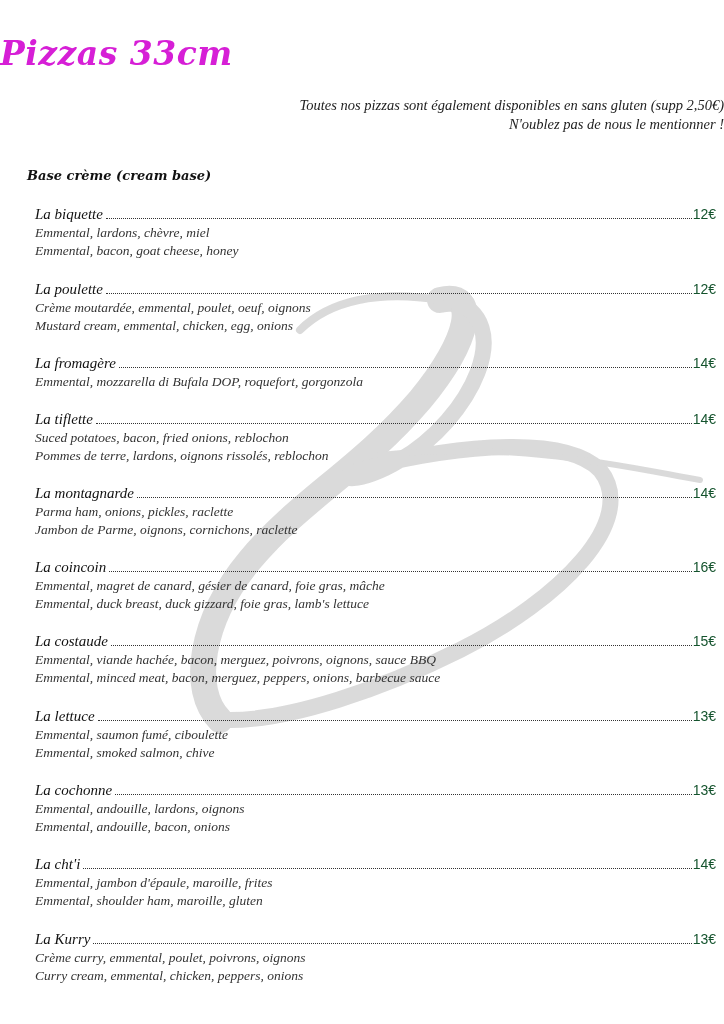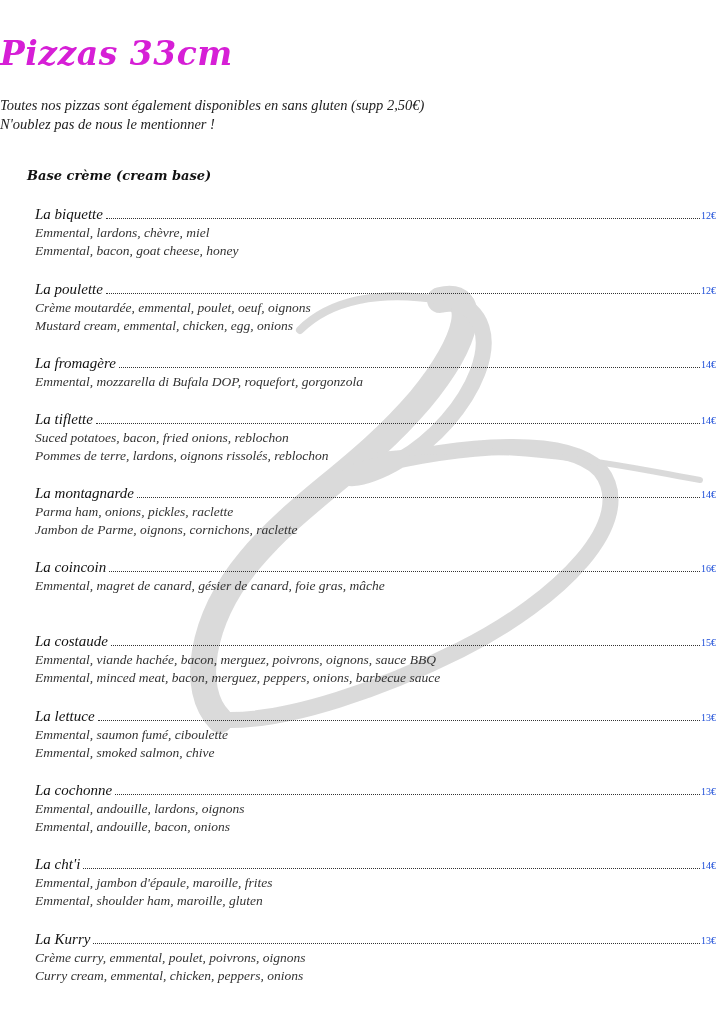--- a/index.html
+++ b/index.html
@@ -3,29 +3,29 @@
 <meta charset="utf-8">
 <style>
   html, body { margin: 0; padding: 0; background: #ffffff; }
   body { width: 724px; height: 1024px; position: relative; overflow: hidden;
          font-family: "DejaVu Serif", "Liberation Serif", serif; color: #222; }
   .watermark { position: absolute; left: 0; top: 0; width: 724px; height: 1024px; pointer-events: none; z-index: 0; }
   .page { position: relative; z-index: 1; }
   .title { position: absolute; left: 0; width: 724px; top: 34px; text-align: left;
            font-family: "DejaVu Serif", serif; font-style: italic; font-weight: bold;
            font-size: 33px; color: #d61fd6; letter-spacing: 0.5px; }
-  .subtitle { position: absolute; left: 0; width: 724px; top: 96px; text-align: left;
+  .subtitle { position: absolute; left: 0; width: 724px; top: 96px; text-align: right;
               font-family: "Liberation Serif", serif; font-style: italic; font-size: 14.5px; line-height: 19px; color: #222; }
   .section { position: absolute; left: 27px; top: 168px; font-family: "DejaVu Serif", serif;
              font-weight: bold; font-style: italic; font-size: 13px; color: #111; }
   .item { position: absolute; left: 27px; width: 681px; margin-left: 8px; }
   .item-head { display: flex; align-items: baseline; height: 18px; }
   .item-name { font-family: "Liberation Serif", serif; font-style: italic; font-size: 15px; color: #111; white-space: nowrap; padding-right: 3px; }
   .dots { flex: 1; border-bottom: 1.3px dotted #333; margin-bottom: 3px; }
-  .item-price { font-family: Liberation Serif, serif; font-size: 10px; color: #1d4ed8; white-space: nowrap; padding-left: 1px; }
+  .item-price { font-family: Liberation Sans, sans-serif; font-size: 14px; color: #14532d; white-space: nowrap; padding-left: 1px; }
   .desc { font-family: "Liberation Serif", serif; font-style: italic; font-size: 13.5px; line-height: 17.5px; color: #333; white-space: nowrap; }
 </style>
 </head>
 <body>
 
 <svg class="watermark" viewBox="0 0 724 1024" xmlns="http://www.w3.org/2000/svg">
   <g fill="none" stroke="#d4d4d4" stroke-linecap="round" opacity="0.85">
     <path d="M440 300 C 480 290, 470 340, 420 400 C 360 470, 300 500, 250 560 C 200 620, 190 690, 220 720" stroke-width="26"></path>
     <path d="M450 300 C 520 320, 470 420, 400 460 C 360 485, 330 480, 360 470 C 430 450, 560 430, 600 470 C 640 520, 560 600, 460 650 C 380 690, 290 720, 230 720" stroke-width="16"></path>
     <path d="M380 455 C 520 440, 640 470, 700 480" stroke-width="6"></path>
@@ -90,20 +90,21 @@
     <div class="desc">Jambon de Parme, oignons, cornichons, raclette</div>
   </div>
 
   <div class="item" style="top:559px">
     <div class="item-head">
         <span class="item-name">La coincoin</span>
         <span class="dots"></span>
         <span class="item-price">16€</span>
       </div>
     <div class="desc">Emmental, magret de canard, gésier de canard, foie gras, mâche</div>
+    <div class="desc">Emmental, duck breast, duck gizzard, foie gras, lamb's lettuce</div>
   </div>
 
   <div class="item" style="top:633px">
     <div class="item-head">
         <span class="item-name">La costaude</span>
         <span class="dots"></span>
         <span class="item-price">15€</span>
       </div>
     <div class="desc">Emmental, viande hachée, bacon, merguez, poivrons, oignons, sauce BBQ</div>
     <div class="desc">Emmental, minced meat, bacon, merguez, peppers, onions, barbecue sauce</div>

